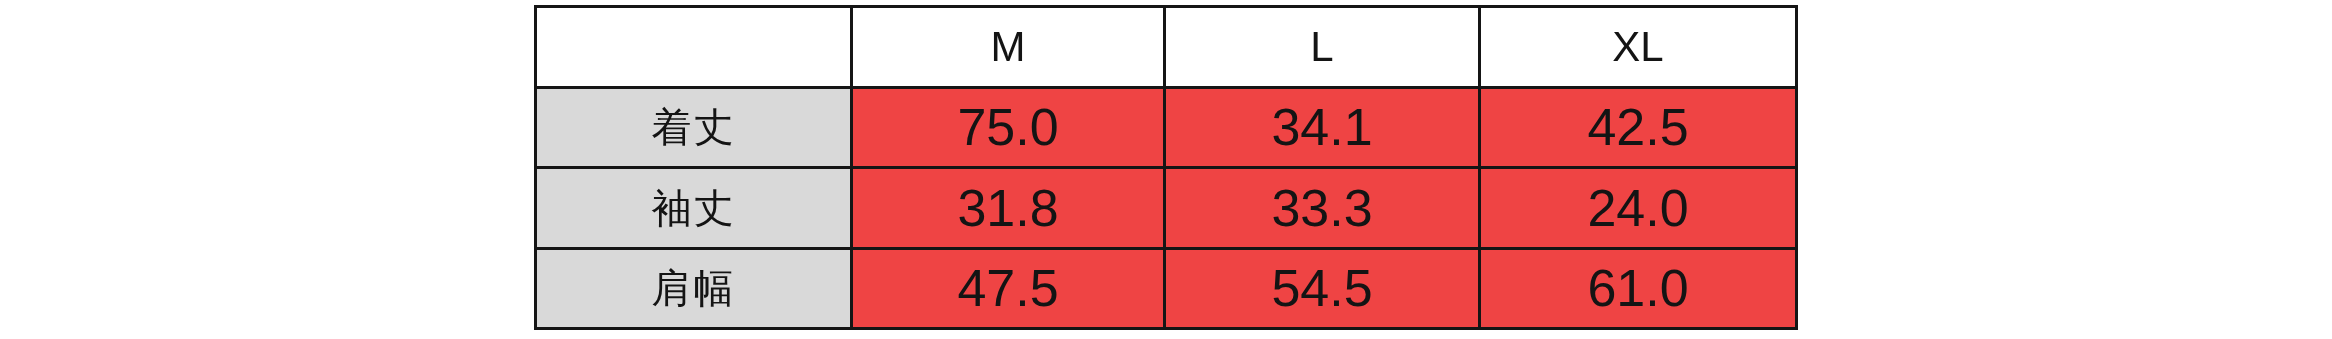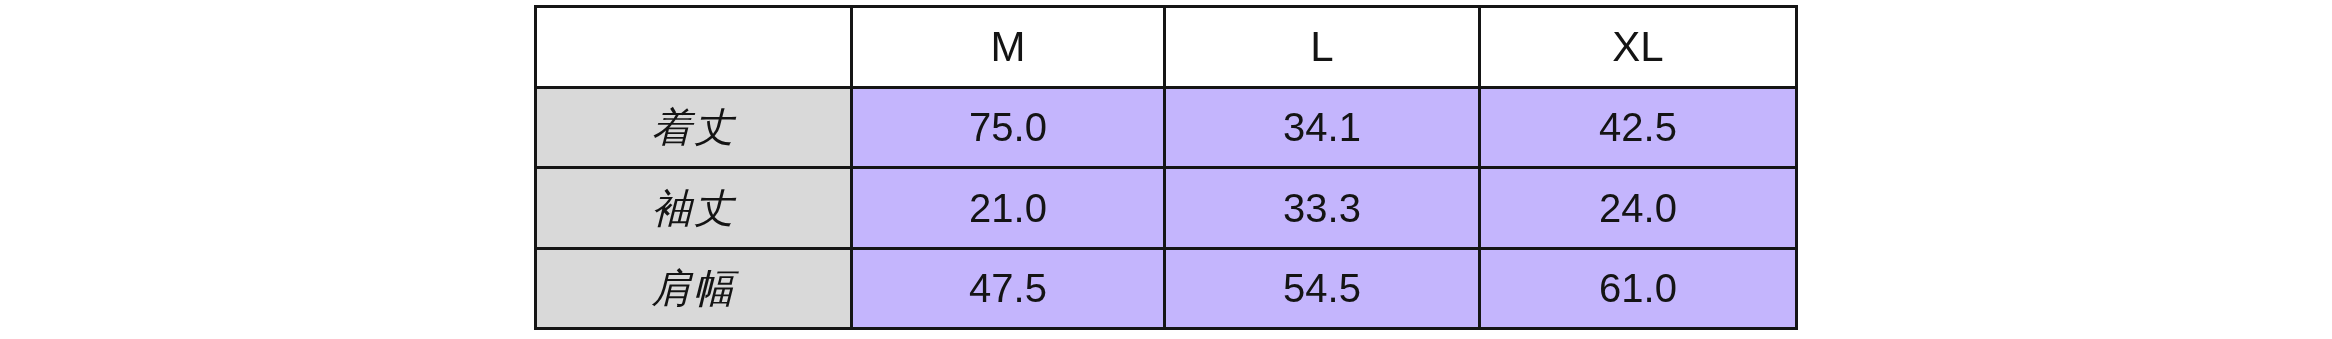--- a/index.html
+++ b/index.html
@@ -52,35 +52,34 @@
     font-weight: 400;
     line-height: 1;
     height: 65px;
     background: #ffffff;
   }
 
   table.size-table td.label-cell {
     background: #d9d9d9;
     font-size: 40px;
     letter-spacing: 2px;
-    font-style: italic;
   }
 
   table.size-table td.head-cell {
     background: #ffffff;
     font-size: 42px;
   }
 
   table.size-table td.blank-cell {
     background: #ffffff;
   }
 
   table.size-table td.value-cell {
-    background: #c4b5fd;
-    font-size: 40px;
+    background: #ef4444;
+    font-size: 52px;
   }
 </style>
 </head>
 <body>
 
 <div id="canvas">
 
   <div id="size-table-wrap">
     <table class="size-table">
       <colgroup>
@@ -100,21 +99,21 @@
         <tr>
           <td class="label-cell">着丈</td>
           <td class="value-cell">75.0</td>
           <td class="value-cell">34.1</td>
           <td class="value-cell">42.5</td>
         </tr>
 
 
         <tr>
           <td class="label-cell">袖丈</td>
-          <td class="value-cell">21.0</td>
+          <td class="value-cell">31.8</td>
           <td class="value-cell">33.3</td>
           <td class="value-cell">24.0</td>
         </tr>
 
         <tr>
           <td class="label-cell">肩幅</td>
           <td class="value-cell">47.5</td>
           <td class="value-cell">54.5</td>
           <td class="value-cell">61.0</td>
         </tr>

